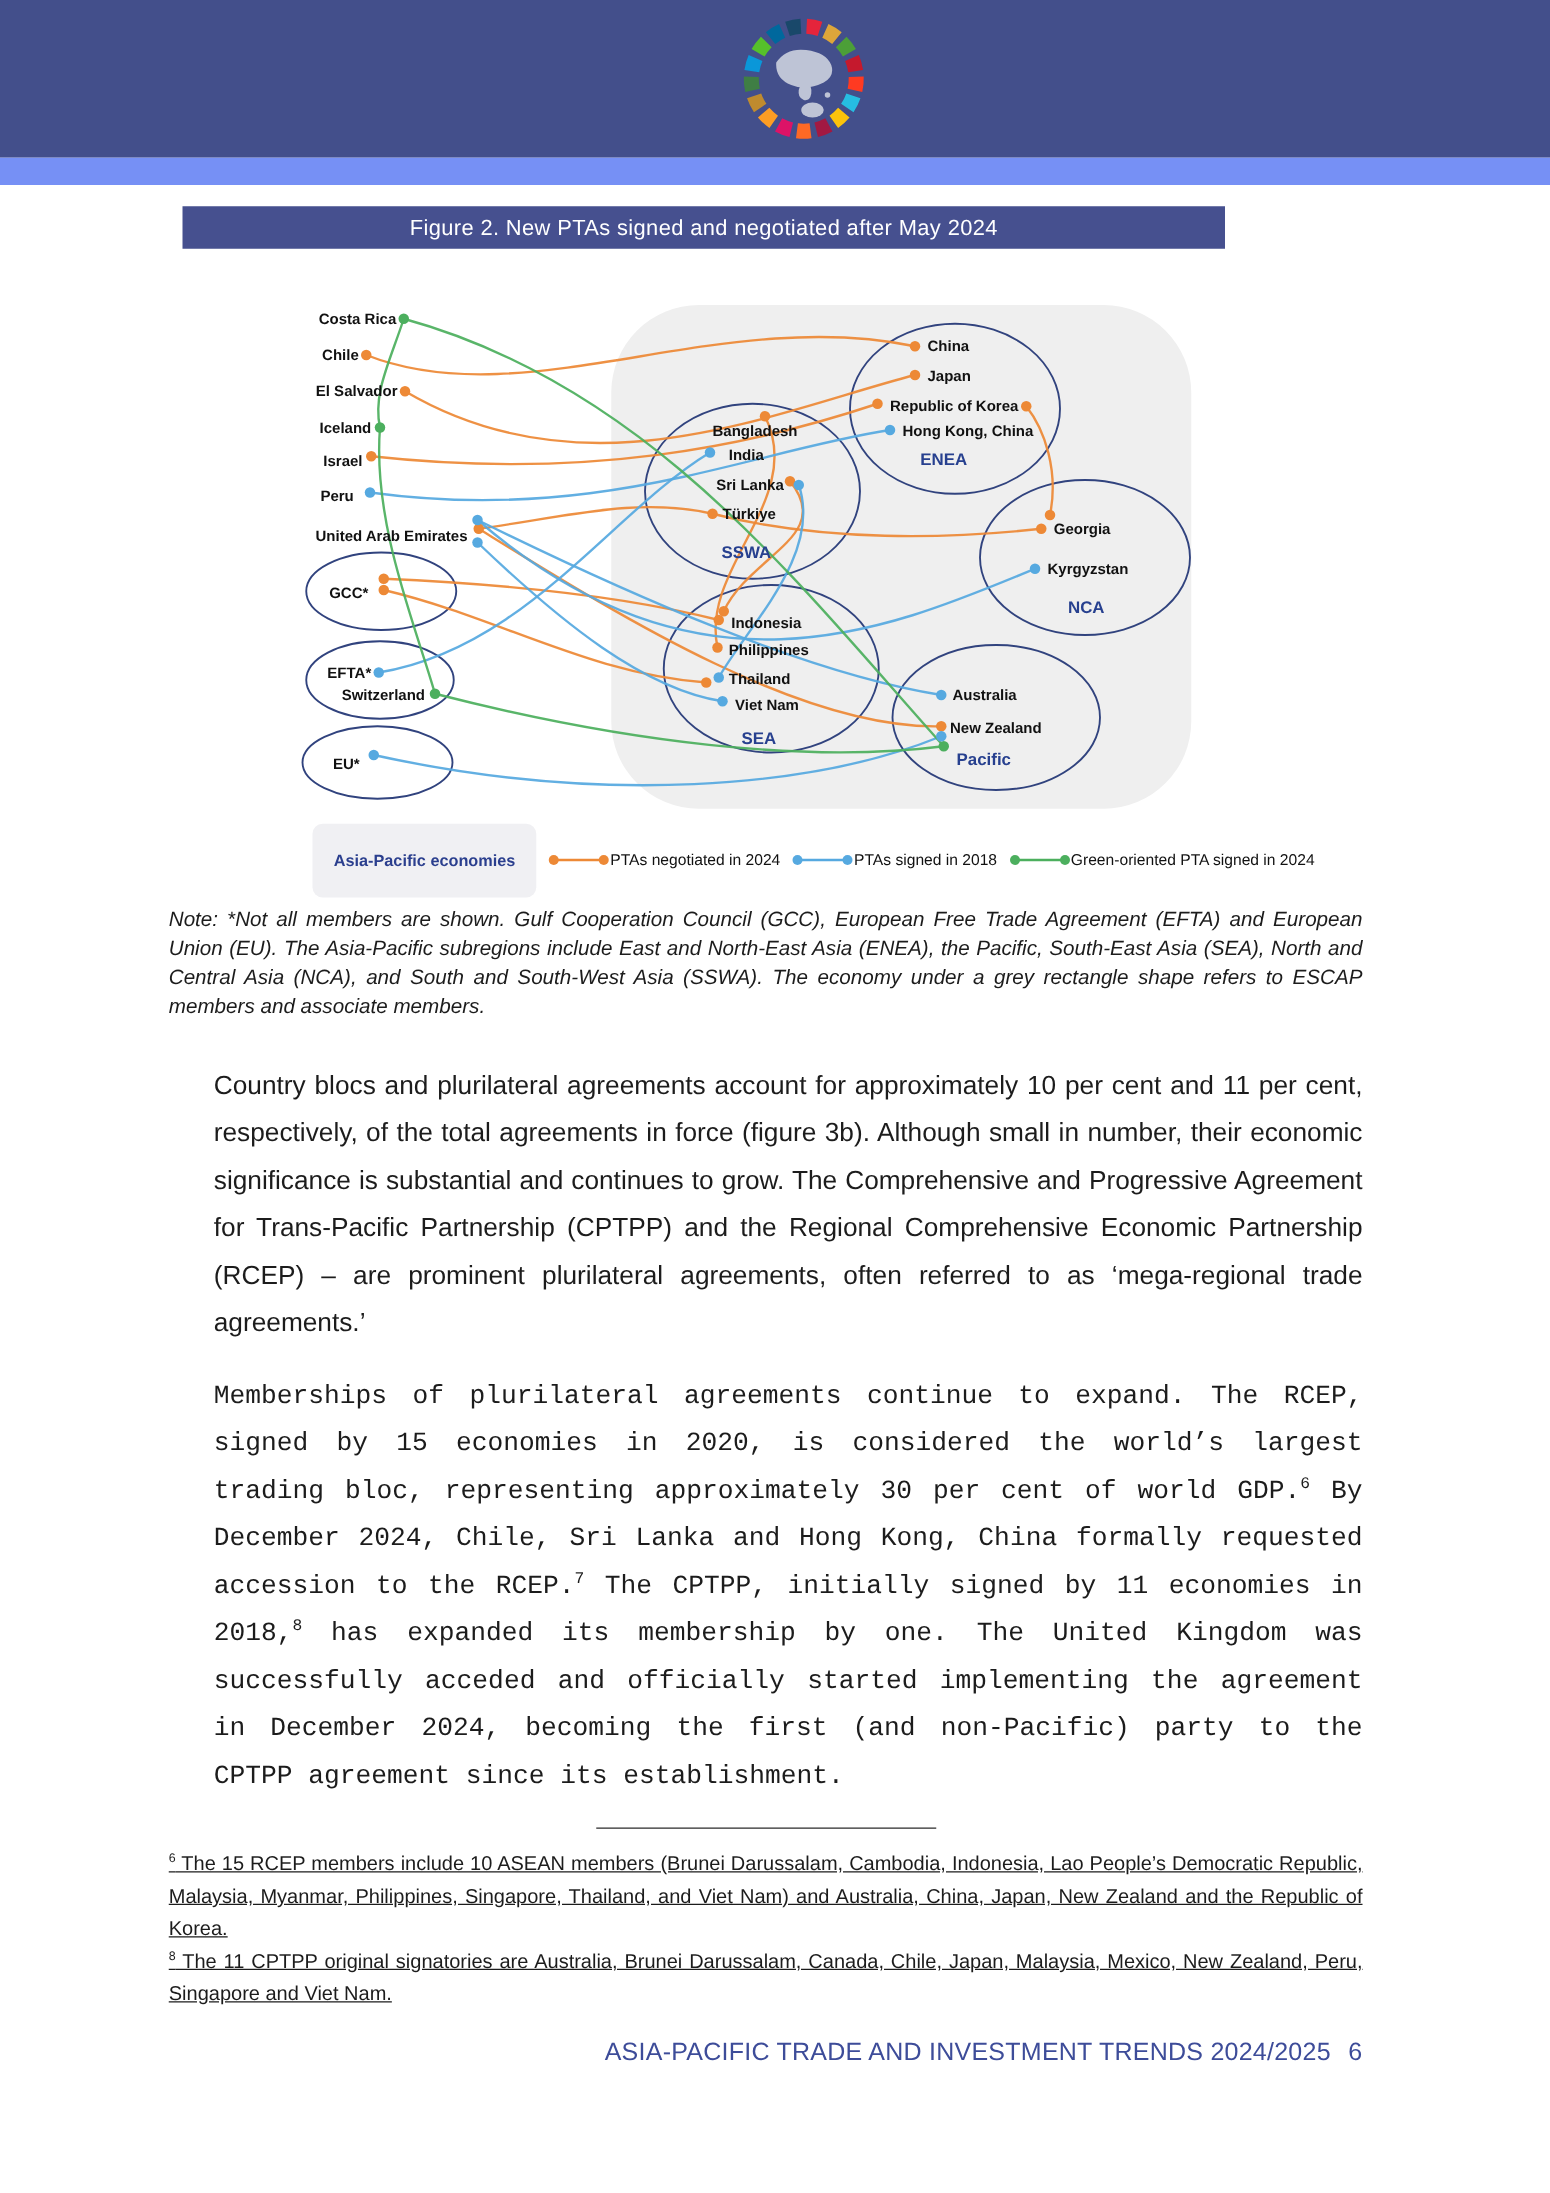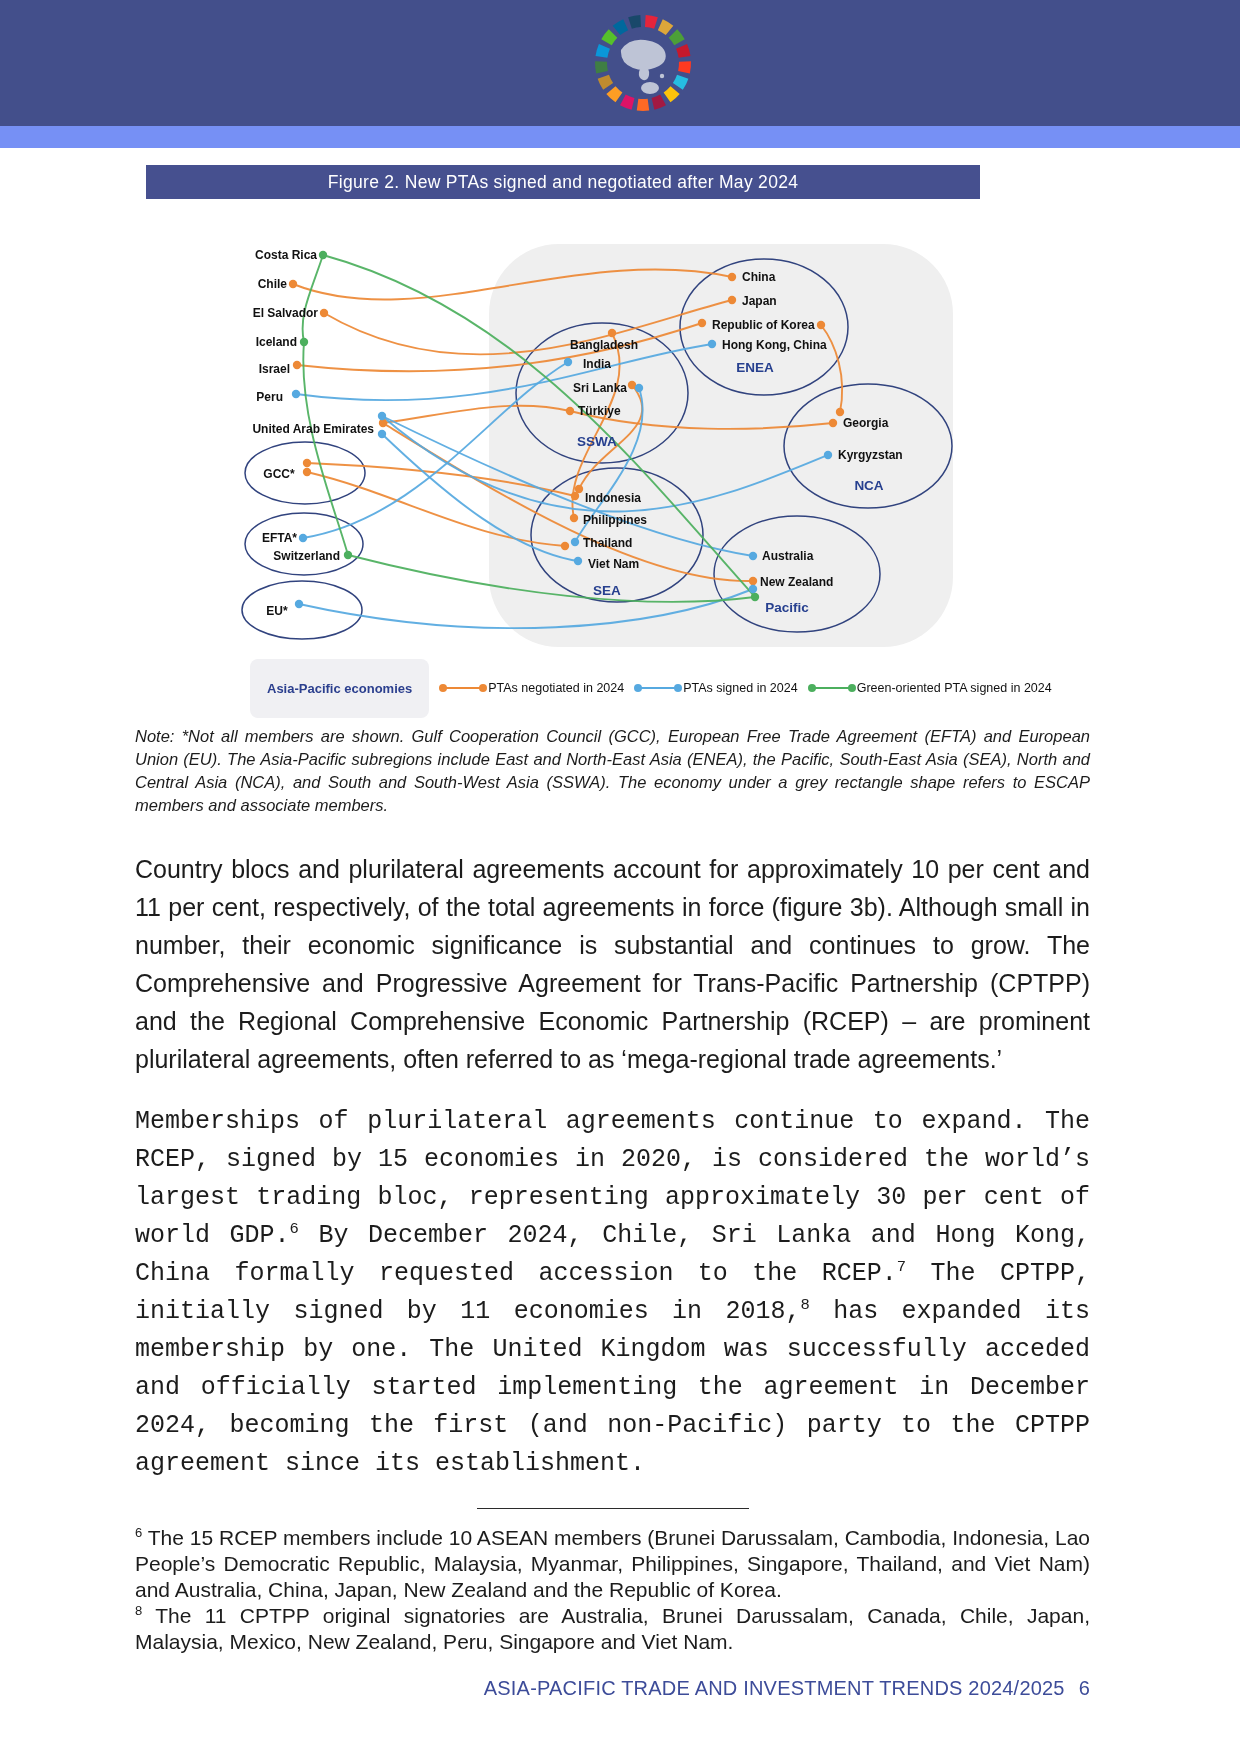--- a/index.html
+++ b/index.html
@@ -16,25 +16,25 @@
   .rlabel{font-size:13.5px;font-weight:700;fill:#27408F;}
   .legend{display:flex;align-items:center;margin:2px 0 0 250px;height:38px;gap:14px;}
   .legend-box{background:#f0f0f3;border-radius:8px;padding:22px 17px;font-size:13px;font-weight:700;color:#2B3F8E;}
   .legend-item{display:flex;align-items:center;gap:5px;font-size:12.5px;color:#111;}
   .seg{position:relative;width:40px;height:2px;}
   .seg i{position:absolute;top:-3px;width:8px;height:8px;border-radius:50%;}
   .seg i.l{left:-4px;} .seg i.r{right:-4px;}
   .content{margin:0 150px 0 135px;width:955px;}
   .caption{margin-top:18px;font-size:16.5px;font-style:italic;line-height:23px;}
   .caption .note{text-align:justify;}
-  .para{margin-top:33px;font-size:25px;line-height:38px;text-align:justify;}
+  .para{margin-top:33px;font-size:21px;line-height:38px;text-align:justify;margin-left:36px;}
   .para.p2{margin-top:17px;font-family:Liberation Mono, monospace;}
   sup{font-size:62%;line-height:0;vertical-align:super;}
   .fnrule{margin-top:16px;width:272px;border:none;border-top:1.6px solid #2b2b2b;}
-  .footnotes{margin-top:16px;font-size:21px;line-height:26px;text-align:justify;}
+  .footnotes{margin-top:16px;font-size:16px;line-height:26px;text-align:justify;text-decoration:underline;}
   .footnote{margin:0;}
   .footer{margin:22px 150px 0 135px;width:955px;text-align:right;
           color:#3D4C99;font-size:20px;letter-spacing:.2px;}
   .footer .pg{margin-left:14px;}
 </style>
 </head>
 <body>
 
 <div class="page">
 
@@ -182,21 +182,21 @@
             <i class="l" style="background: rgb(237, 137, 54);"></i>
             <i class="r" style="background: rgb(237, 137, 54);"></i>
           </span>
           <span>PTAs negotiated in 2024</span>
         </div>
         <div class="legend-item">
           <span class="seg" style="background: rgb(86, 169, 224);">
             <i class="l" style="background: rgb(86, 169, 224);"></i>
             <i class="r" style="background: rgb(86, 169, 224);"></i>
           </span>
-          <span>PTAs signed in 2024</span>
+          <span>PTAs signed in 2018</span>
         </div>
         <div class="legend-item">
           <span class="seg" style="background: rgb(76, 175, 94);">
             <i class="l" style="background: rgb(76, 175, 94);"></i>
             <i class="r" style="background: rgb(76, 175, 94);"></i>
           </span>
           <span>Green-oriented PTA signed in 2024</span>
         </div>
       </div>
   </div>

